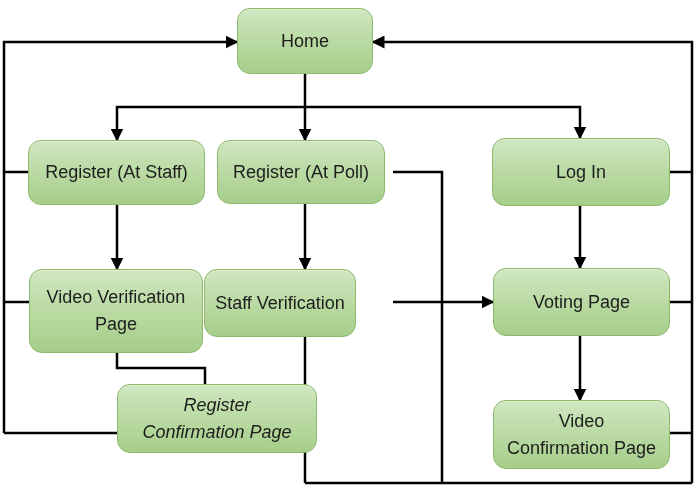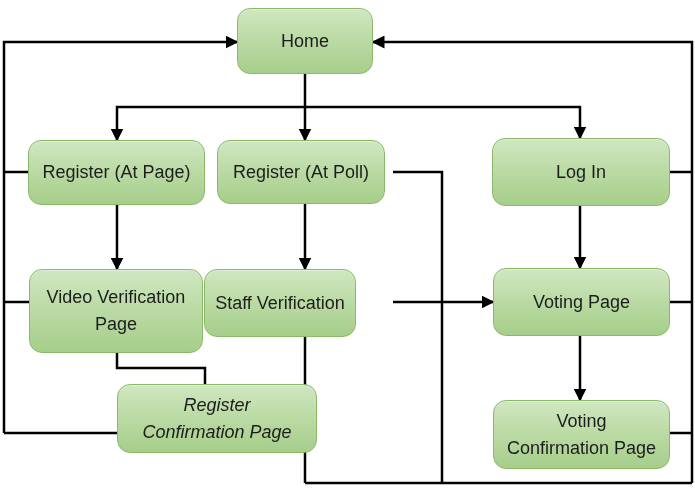--- a/index.html
+++ b/index.html
@@ -67,21 +67,21 @@
       <polyline points="670,433 692,433" fill="none" stroke="#000000" stroke-width="2.5"></polyline>
       <polyline points="305,483 692,483" fill="none" stroke="#000000" stroke-width="2.5"></polyline>
       <polyline points="305,337 305,483" fill="none" stroke="#000000" stroke-width="2.5"></polyline>
       <polyline points="393,172 442,172 442,483" fill="none" stroke="#000000" stroke-width="2.5"></polyline>
     </svg>
   <div id="node-layer">
       <div class="node" style="left: 237px; top: 8px; width: 136px; height: 66px;">
         <span class="node-label">Home</span>
       </div>
       <div class="node" style="left: 28px; top: 140px; width: 177px; height: 65px;">
-        <span class="node-label">Register (At Page)</span>
+        <span class="node-label">Register (At Staff)</span>
       </div>
       <div class="node" style="left: 217px; top: 140px; width: 168px; height: 64px;">
         <span class="node-label">Register (At Poll)</span>
       </div>
       <div class="node" style="left: 492px; top: 138px; width: 178px; height: 68px;">
         <span class="node-label">Log In</span>
       </div>
       <div class="node" style="left: 29px; top: 269px; width: 174px; height: 84px;">
         <span class="node-label">Video Verification
 Page</span>
@@ -90,17 +90,17 @@
         <span class="node-label">Staff Verification</span>
       </div>
       <div class="node" style="left: 493px; top: 268px; width: 177px; height: 68px; text-align: right;">
         <span class="node-label">Voting Page</span>
       </div>
       <div class="node" style="left: 117px; top: 384px; width: 200px; height: 69px; font-style: italic;">
         <span class="node-label">Register
 Confirmation Page</span>
       </div>
       <div class="node" style="left: 493px; top: 400px; width: 177px; height: 69px;">
-        <span class="node-label">Voting
+        <span class="node-label">Video
 Confirmation Page</span>
       </div>
     </div>
 </div>
 
 </body></html>

